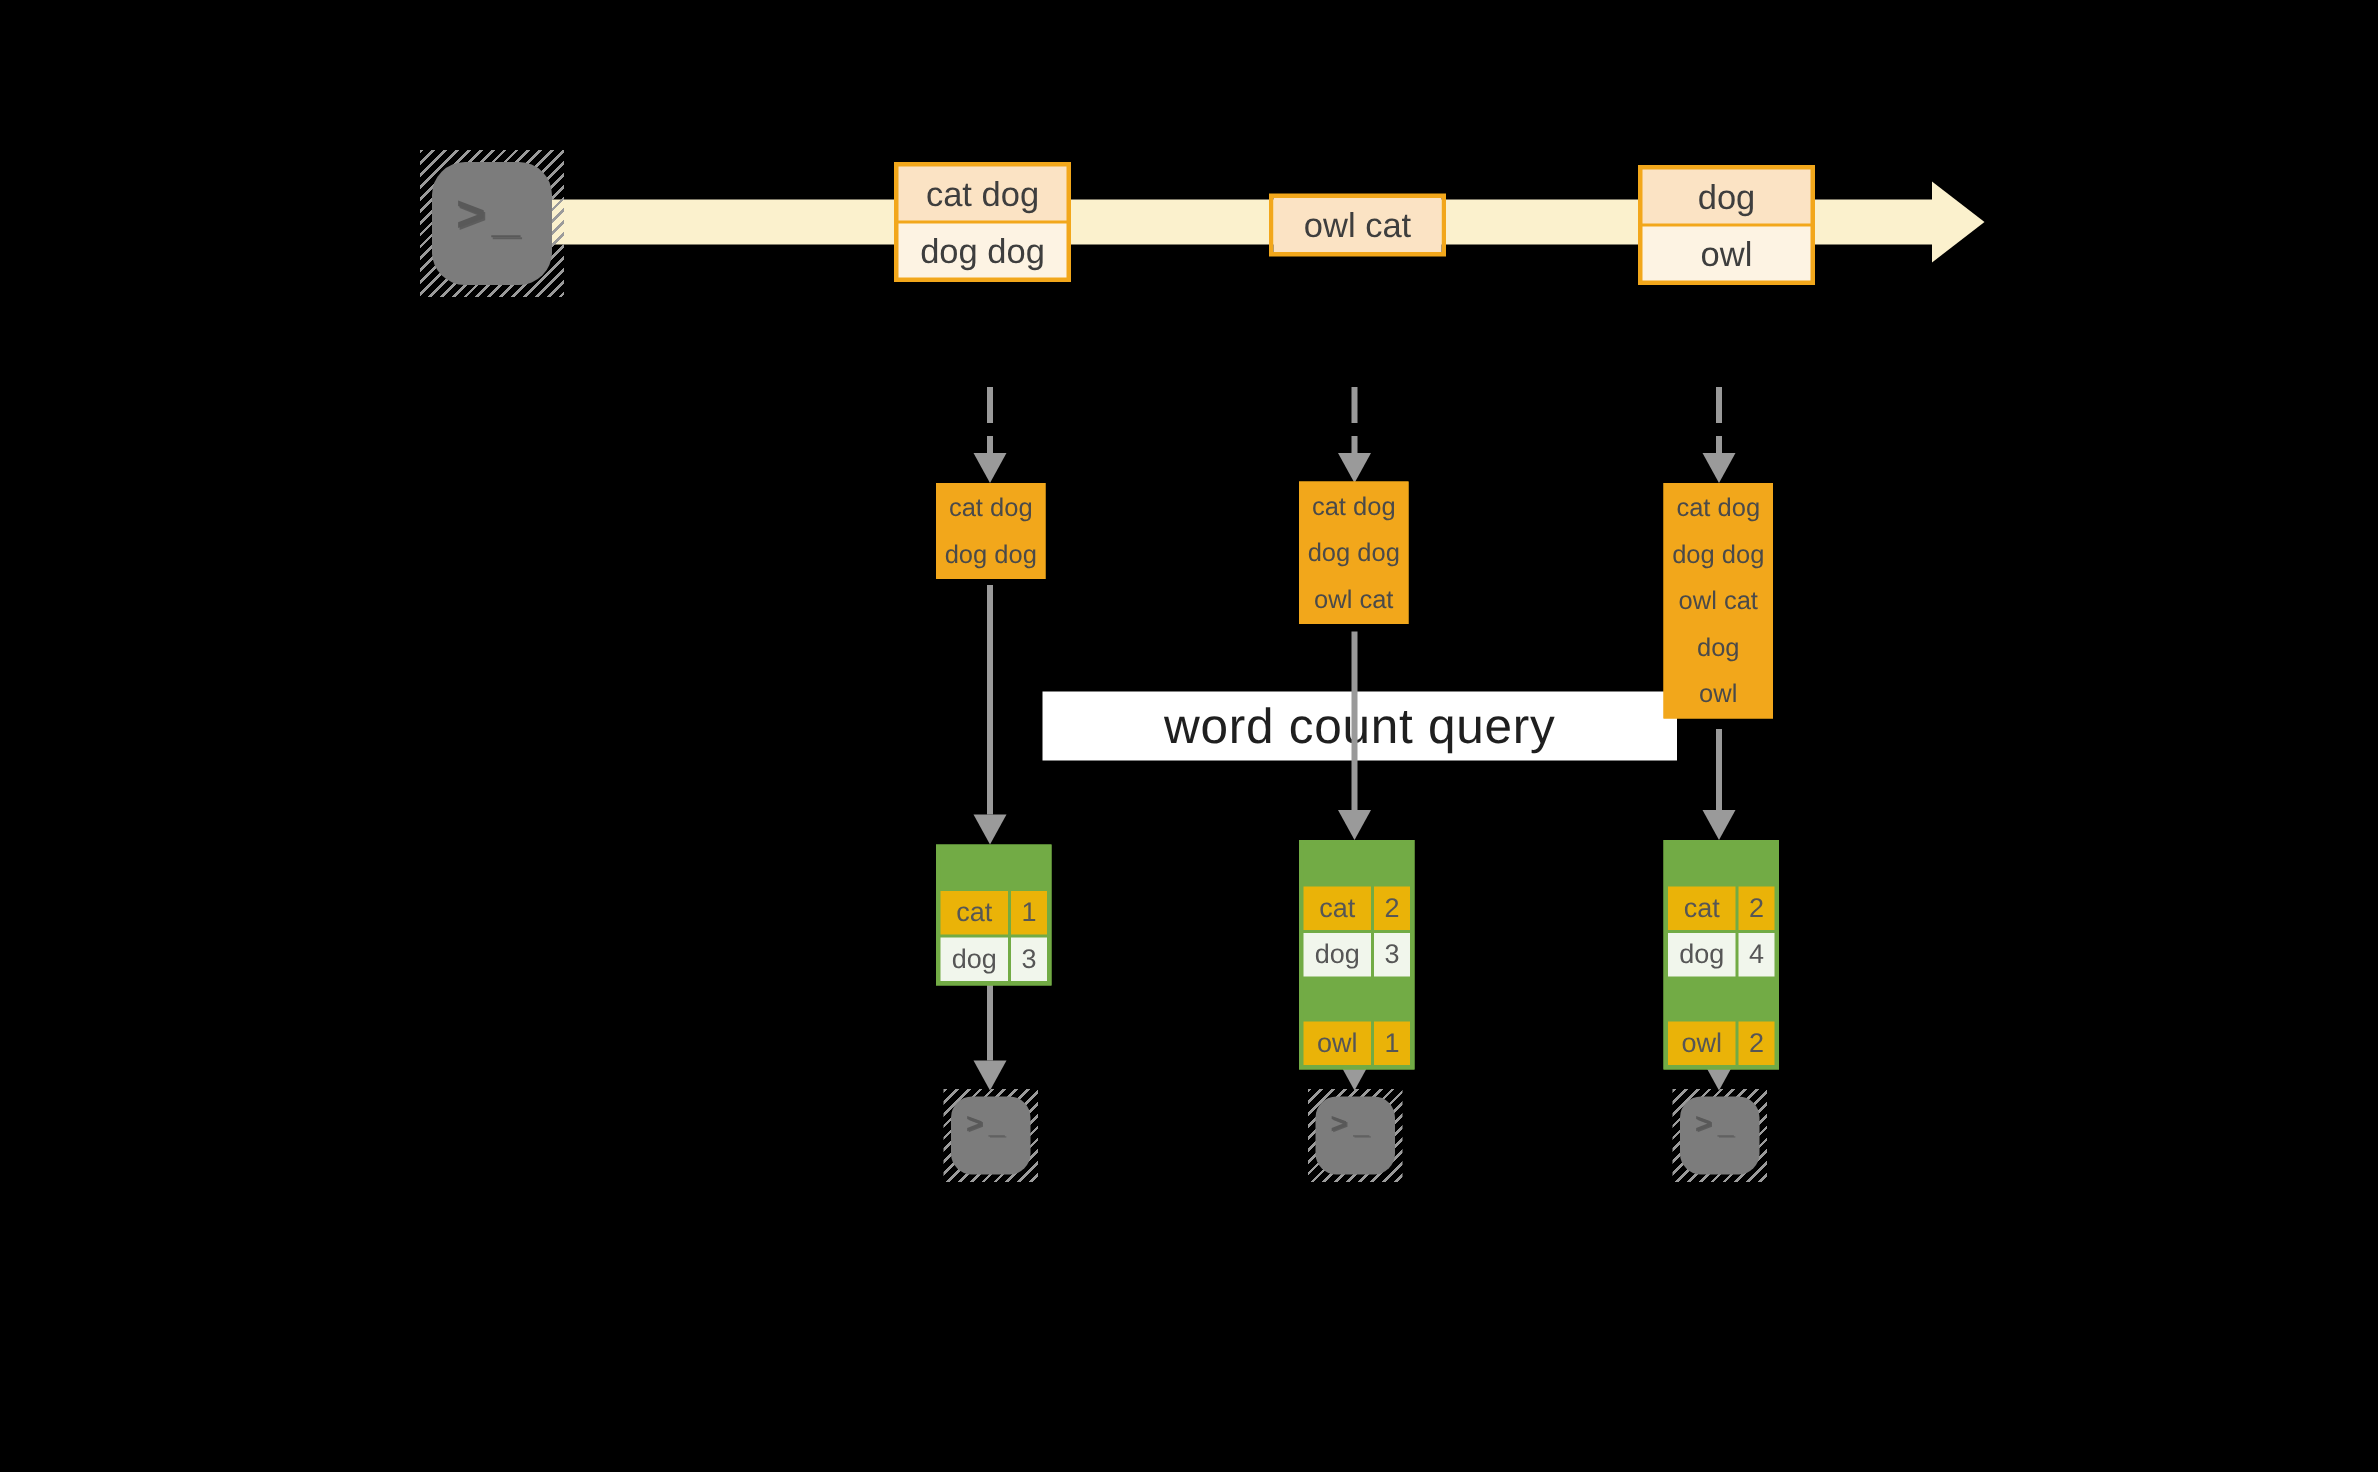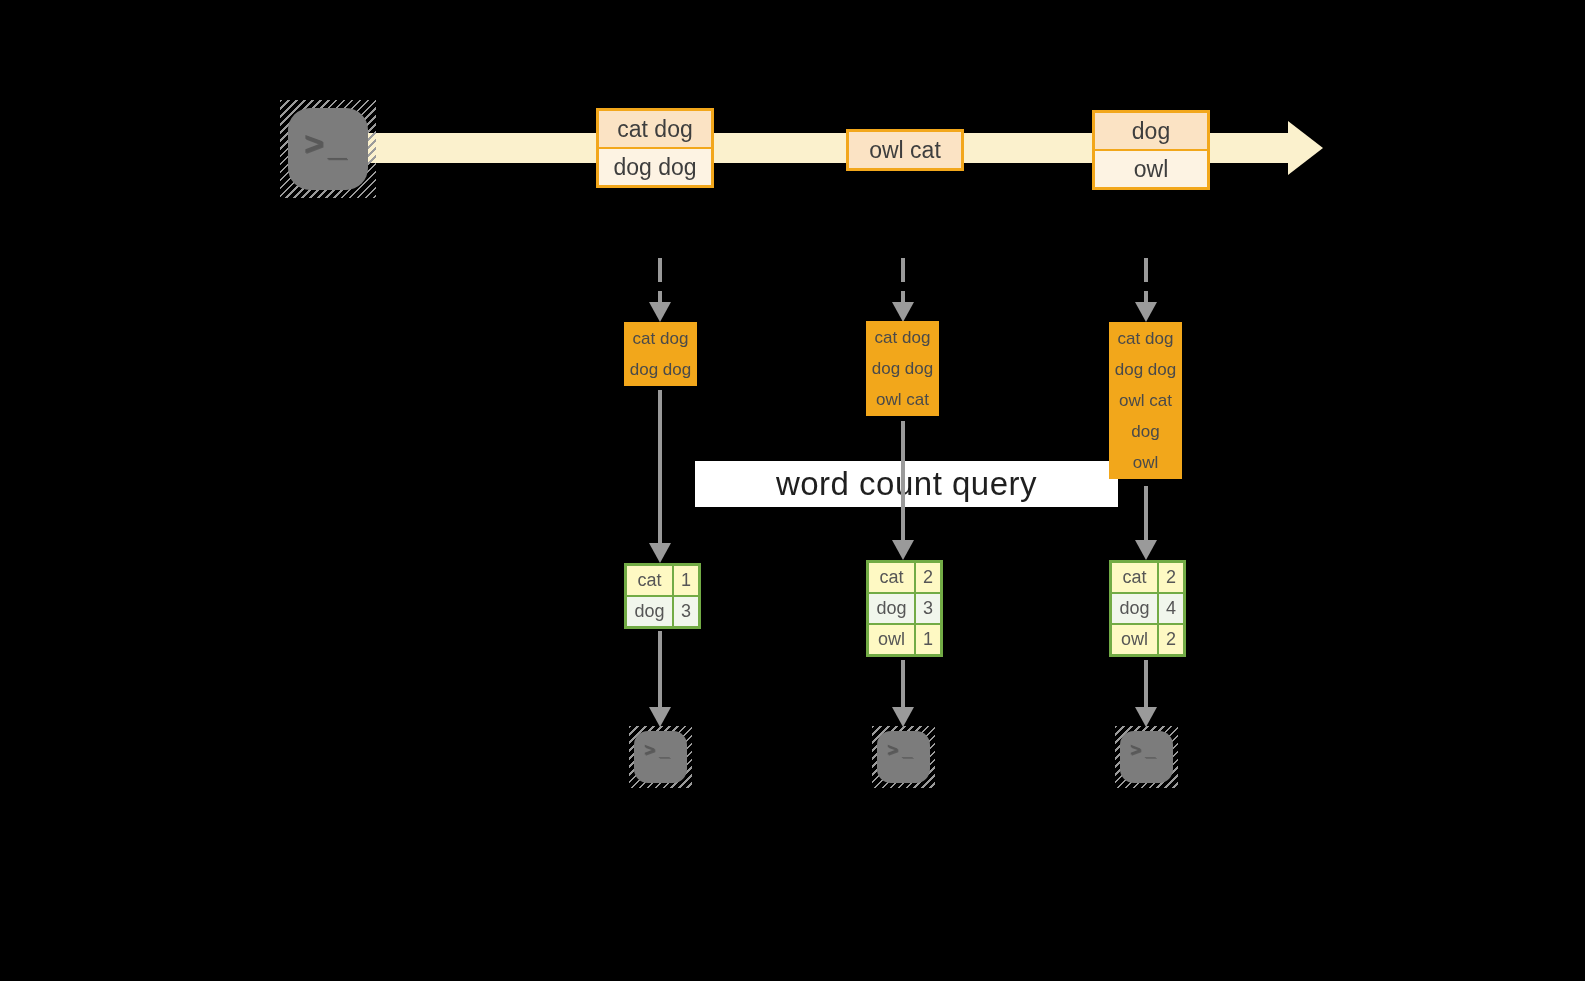--- a/index.html
+++ b/index.html
@@ -118,21 +118,21 @@
   }
   .gtable .row{display:flex;gap:2px;}
   .gtable .w{
     width:45px;height:29px;line-height:29px;
     text-align:center;color:#565656;font-size:18px;
   }
   .gtable .n{
     width:24px;height:29px;line-height:29px;
     text-align:center;color:#565656;font-size:18px;
   }
-  .gtable .r-dark{background:#fef9c3;}
+  .gtable .r-dark{background:#eab308;margin-top:28px;}
   .gtable .r-light{background:#f1f6ec;}
 </style>
 </head>
 <body>
 
 <div id="canvas">
 
   <div class="term term-big" style="left:280px;top:100px;width:96px;height:98px;">
     <div class="term-inner">
       <div class="term-prompt"><span>&gt;</span><span class="us">_</span></div>

